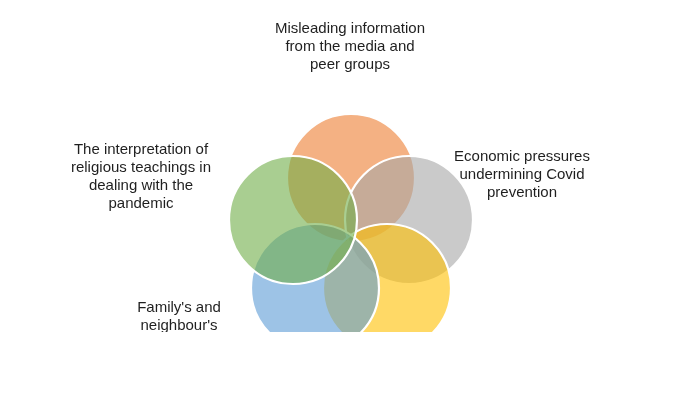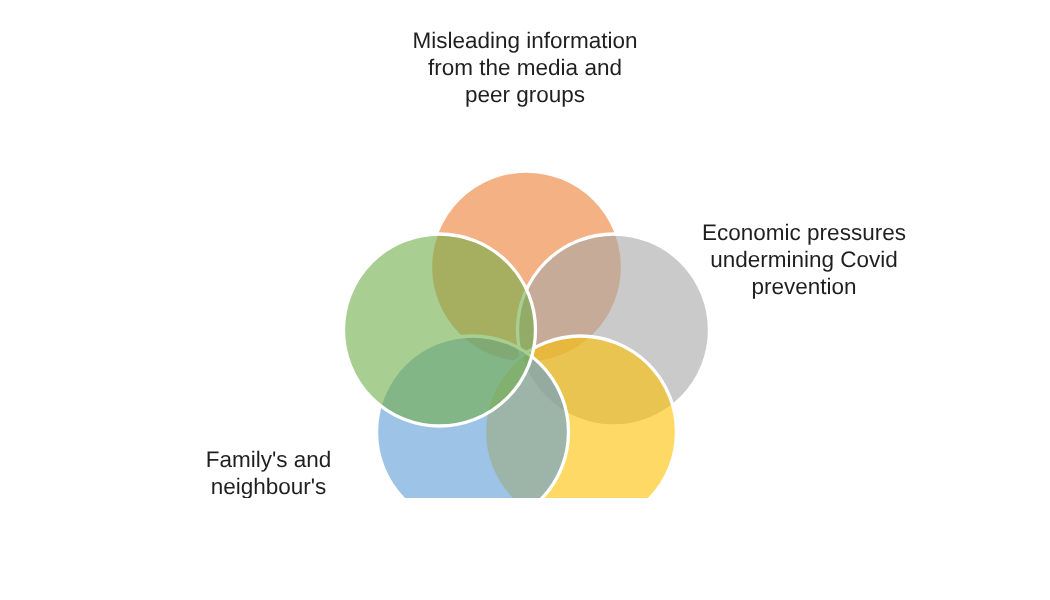--- a/index.html
+++ b/index.html
@@ -26,41 +26,45 @@
     text-align: center;
     font-size: 15px;
     line-height: 18px;
     color: #1f1f1f;
     white-space: pre-line;
     width: 220px;
     pointer-events: none;
   }
   .label-top         { left: 350px; top: 46px;  }
   .label-upper-left  { left: 141px; top: 176px; }
-  .label-upper-right { left: 536px; top: 174px; }
+  .label-upper-right { left: 522px; top: 174px; }
   .label-lower-right { left: 535px; top: 349px; }
   .label-lower-left  { left: 179px; top: 334px; }
 </style>
 </head>
 <body>
 
 <div class="stage">
 
   <svg class="venn-svg" id="venn-svg" width="700" height="400" viewBox="0 0 700 400">
       <circle cx="351" cy="178" r="64" fill="#ED7D31" fill-opacity="0.6" stroke="#FFFFFF" stroke-width="2.2"></circle>
       <circle cx="409" cy="220" r="64" fill="#A6A6A6" fill-opacity="0.6" stroke="#FFFFFF" stroke-width="2.2"></circle>
       <circle cx="387" cy="288" r="64" fill="#FFC000" fill-opacity="0.6" stroke="#FFFFFF" stroke-width="2.2"></circle>
       <circle cx="315" cy="288" r="64" fill="#5B9BD5" fill-opacity="0.6" stroke="#FFFFFF" stroke-width="2.2"></circle>
       <circle cx="293" cy="220" r="64" fill="#70AD47" fill-opacity="0.6" stroke="#FFFFFF" stroke-width="2.2"></circle>
     </svg>
 
   <div class="venn-label label-top">Misleading information
 from the media and
 peer groups</div>
 
+  <div class="venn-label label-upper-left">The interpretation of
+religious teachings in
+dealing with the
+pandemic</div>
 
   <div class="venn-label label-upper-right">Economic pressures
 undermining Covid
 prevention</div>
 
 
   <div class="venn-label label-lower-left">Family's and
 neighbour's
 perception of Covid-
 19</div>

